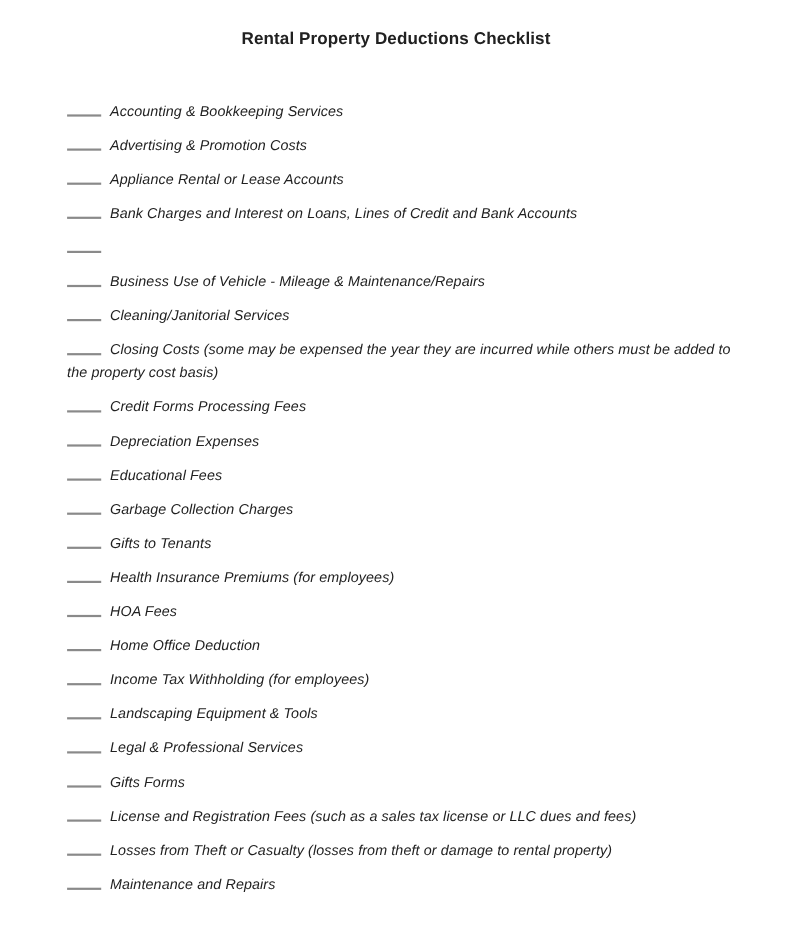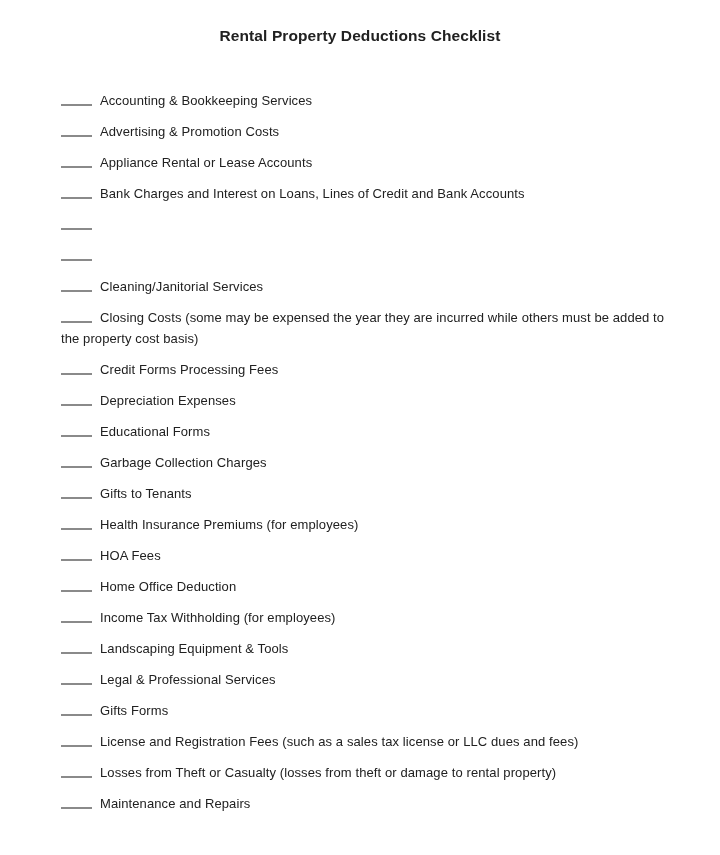--- a/index.html
+++ b/index.html
@@ -25,20 +25,21 @@
     font-size: 15.5px;
     font-weight: bold;
     letter-spacing: 0.1px;
     color: var(--text, #212121);
   }
   .checklist {
     margin-top: 45px;
     padding-left: 47px;
     width: 612px;
     box-sizing: content-box;
+    font-style: italic;
   }
   .item {
     font-size: 13px;
     line-height: 21px;
     margin-bottom: 10px;
     color: var(--text, #212121);
   }
   .blank {
     display: inline-block;
     width: 31px;
@@ -58,26 +59,26 @@
 
 <div class="page">
   <h1 class="doc-title">Rental Property Deductions Checklist</h1>
 
   <div class="checklist" id="checklist">
       <div class="item"><span class="blank"></span><span class="label">Accounting &amp; Bookkeeping Services</span></div>
       <div class="item"><span class="blank"></span><span class="label">Advertising &amp; Promotion Costs</span></div>
       <div class="item"><span class="blank"></span><span class="label">Appliance Rental or Lease Accounts</span></div>
       <div class="item"><span class="blank"></span><span class="label">Bank Charges and Interest on Loans, Lines of Credit and Bank Accounts</span></div>
       <div class="item"><span class="blank"></span></div>
-      <div class="item"><span class="blank"></span></div>
+      <div class="item"><span class="blank"></span><span class="label">Business Use of Vehicle - Mileage &amp; Maintenance/Repairs</span></div>
       <div class="item"><span class="blank"></span><span class="label">Cleaning/Janitorial Services</span></div>
       <div class="item"><span class="blank"></span><span class="label">Closing Costs (some may be expensed the year they are incurred while others must be added to the property cost basis)</span></div>
       <div class="item"><span class="blank"></span><span class="label">Credit Forms Processing Fees</span></div>
       <div class="item"><span class="blank"></span><span class="label">Depreciation Expenses</span></div>
-      <div class="item"><span class="blank"></span><span class="label">Educational Forms</span></div>
+      <div class="item"><span class="blank"></span><span class="label">Educational Fees</span></div>
       <div class="item"><span class="blank"></span><span class="label">Garbage Collection Charges</span></div>
       <div class="item"><span class="blank"></span><span class="label">Gifts to Tenants</span></div>
       <div class="item"><span class="blank"></span><span class="label">Health Insurance Premiums (for employees)</span></div>
       <div class="item"><span class="blank"></span><span class="label">HOA Fees</span></div>
       <div class="item"><span class="blank"></span><span class="label">Home Office Deduction</span></div>
       <div class="item"><span class="blank"></span><span class="label">Income Tax Withholding (for employees)</span></div>
       <div class="item"><span class="blank"></span><span class="label">Landscaping Equipment &amp; Tools</span></div>
       <div class="item"><span class="blank"></span><span class="label">Legal &amp; Professional Services</span></div>
       <div class="item"><span class="blank"></span><span class="label">Gifts Forms</span></div>
       <div class="item"><span class="blank"></span><span class="label">License and Registration Fees (such as a sales tax license or LLC dues and fees)</span></div>

